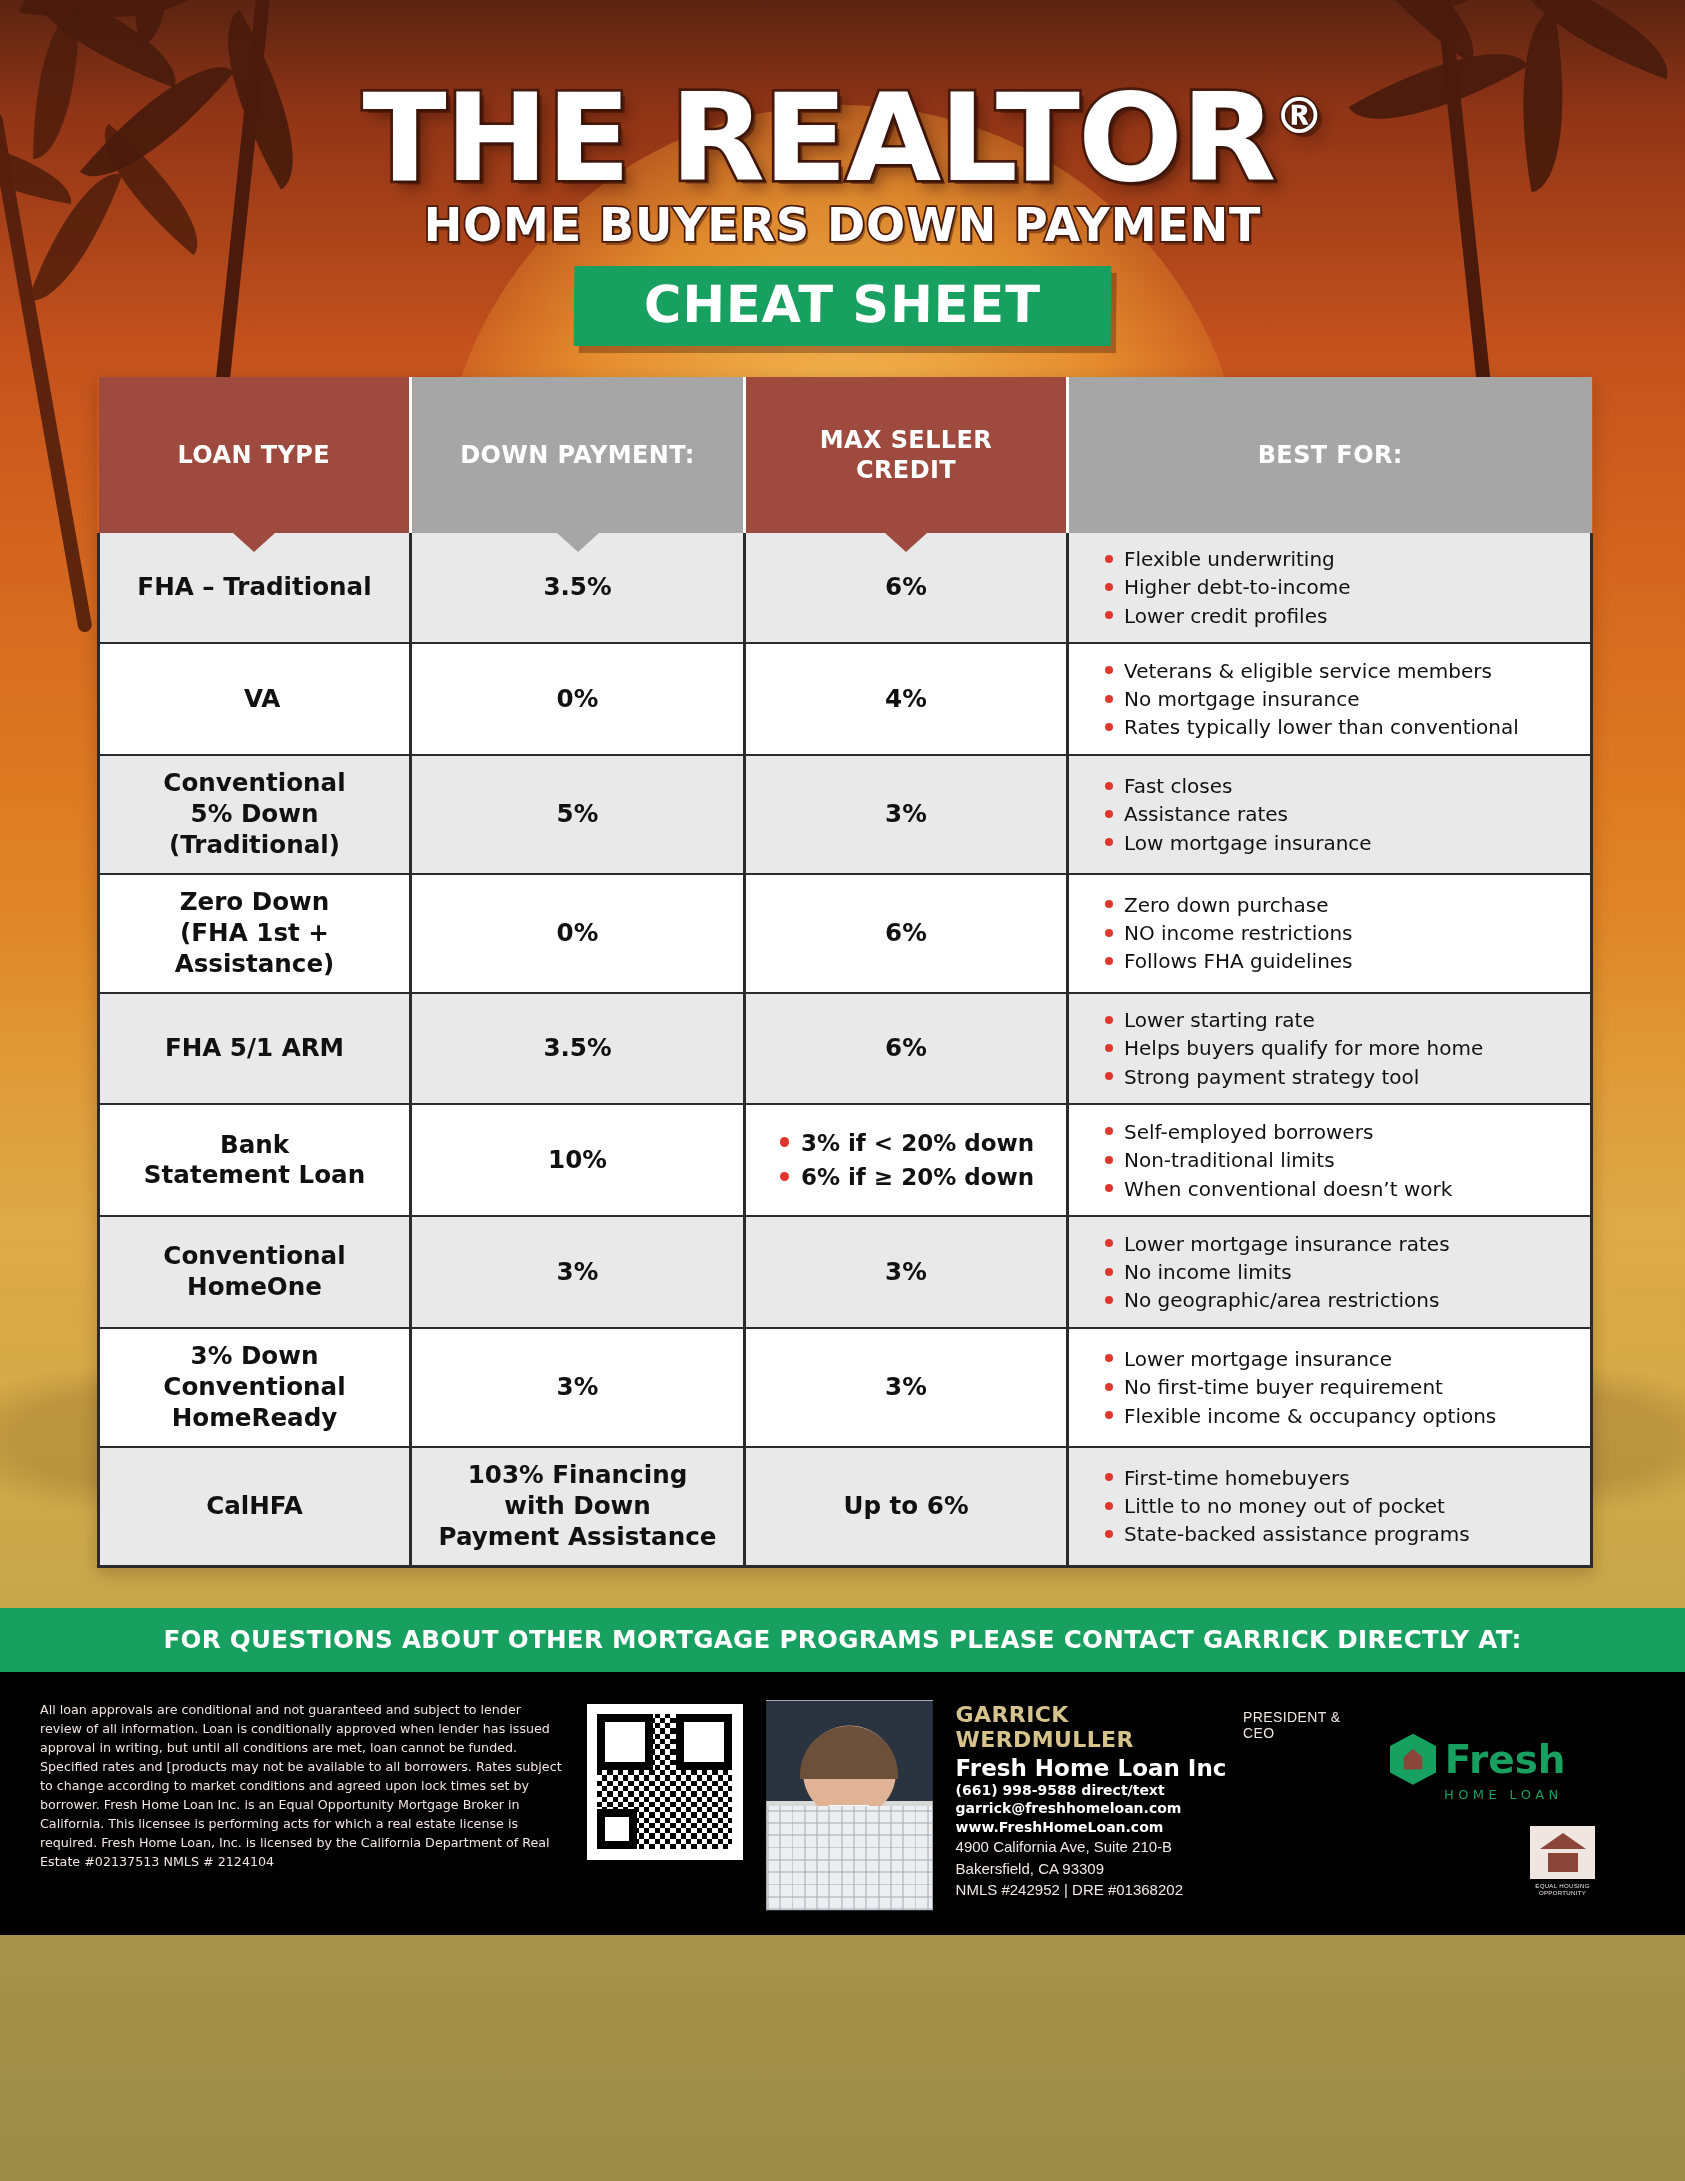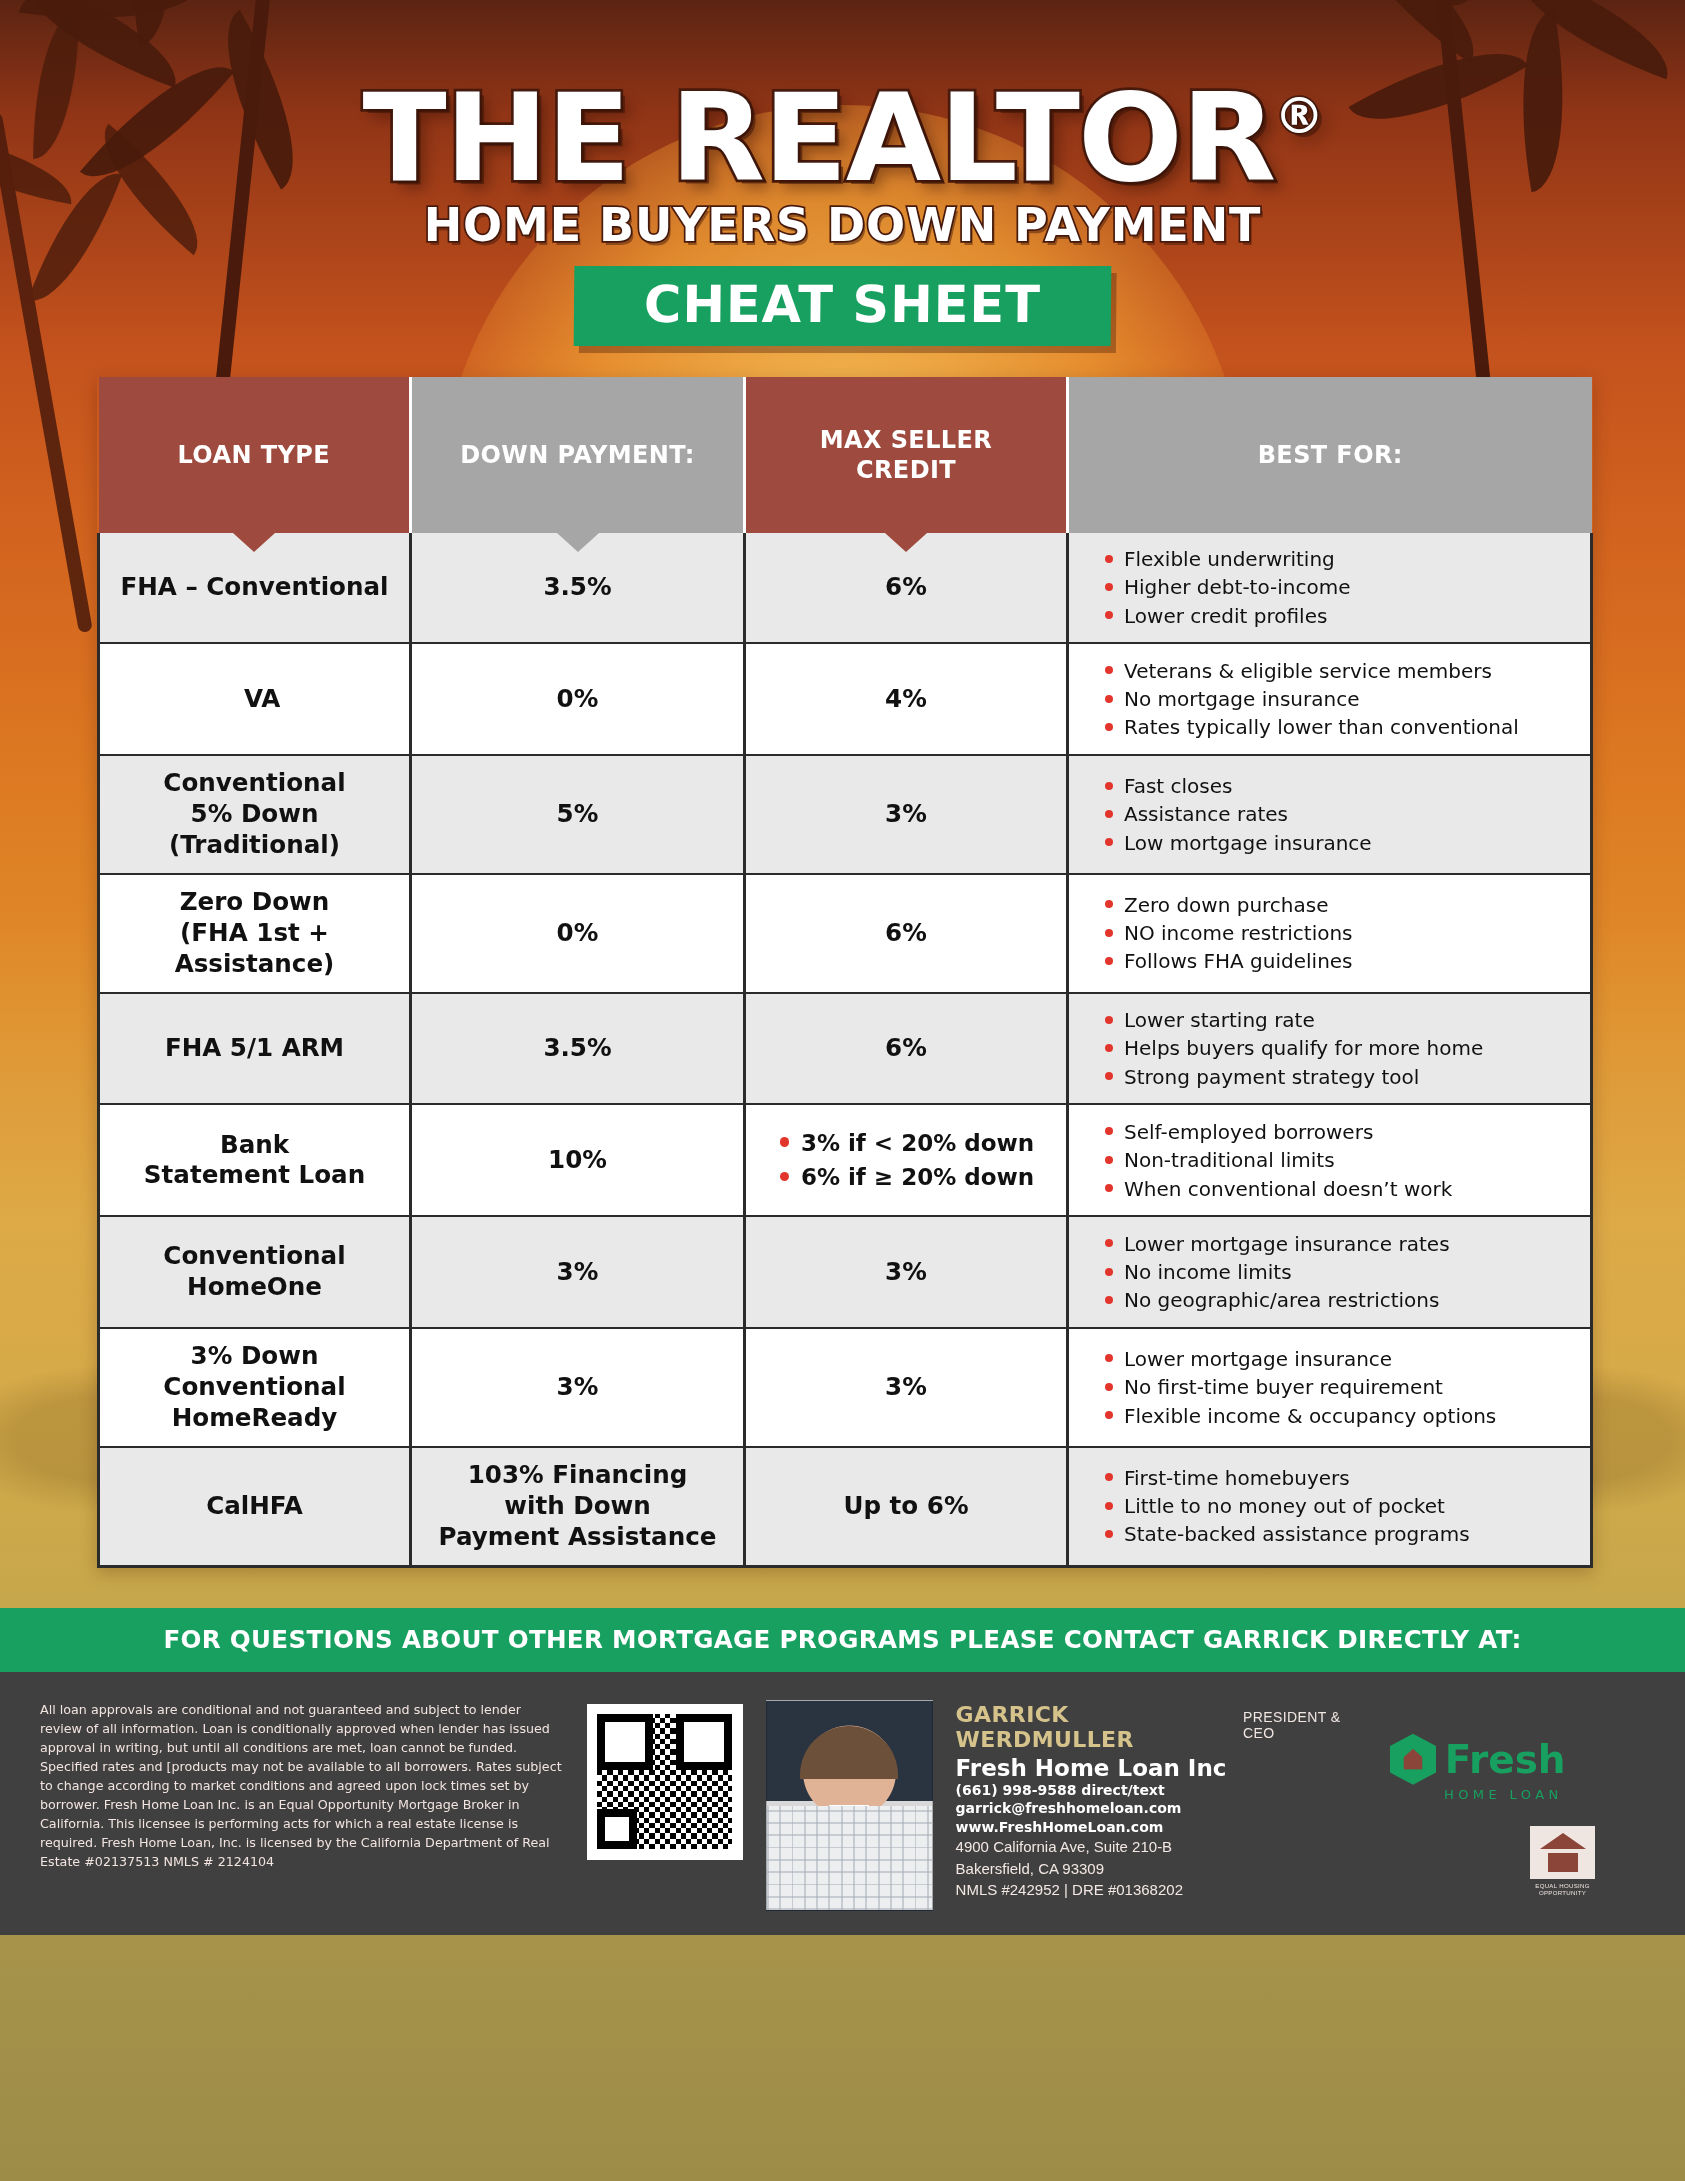--- a/index.html
+++ b/index.html
@@ -207,21 +207,21 @@
     text-align: center;
     font-family: "DejaVu Sans", sans-serif;
     font-weight: bold;
     font-size: 24.6px;
     letter-spacing: 0.3px;
     padding: 17.6px 8.8px;
   }
 
   
   .footer {
-    background: #404040;
+    background: #000000;
     color: #fff;
     padding: 23px 40px 17.6px;
     display: flex;
     align-items: flex-start;
     gap: 23px;
     min-height: 263px;
   }
   .disclaimer {
     width: 562px;
     font-family: "DejaVu Sans", sans-serif;
@@ -391,21 +391,21 @@
 CREDIT</span>
             <span class="notch"></span>
           </th>
           <th class="grey">
             <span>BEST FOR:</span>
           </th>
         </tr>
       </thead>
       <tbody id="table-body" class="table-border">
           <tr class="odd">
-            <td class="loan" style="white-space: pre-line;">FHA – Conventional</td>
+            <td class="loan" style="white-space: pre-line;">FHA – Traditional</td>
             <td class="dp" style="white-space: pre-line;">3.5%</td>
             <td class="credit">6%</td>
             <td class="best">
               <ul class="bullets">
                 <li>Flexible underwriting</li>
                 <li>Higher debt-to-income</li>
                 <li>Lower credit profiles</li>
               </ul>
             </td>
           </tr>

